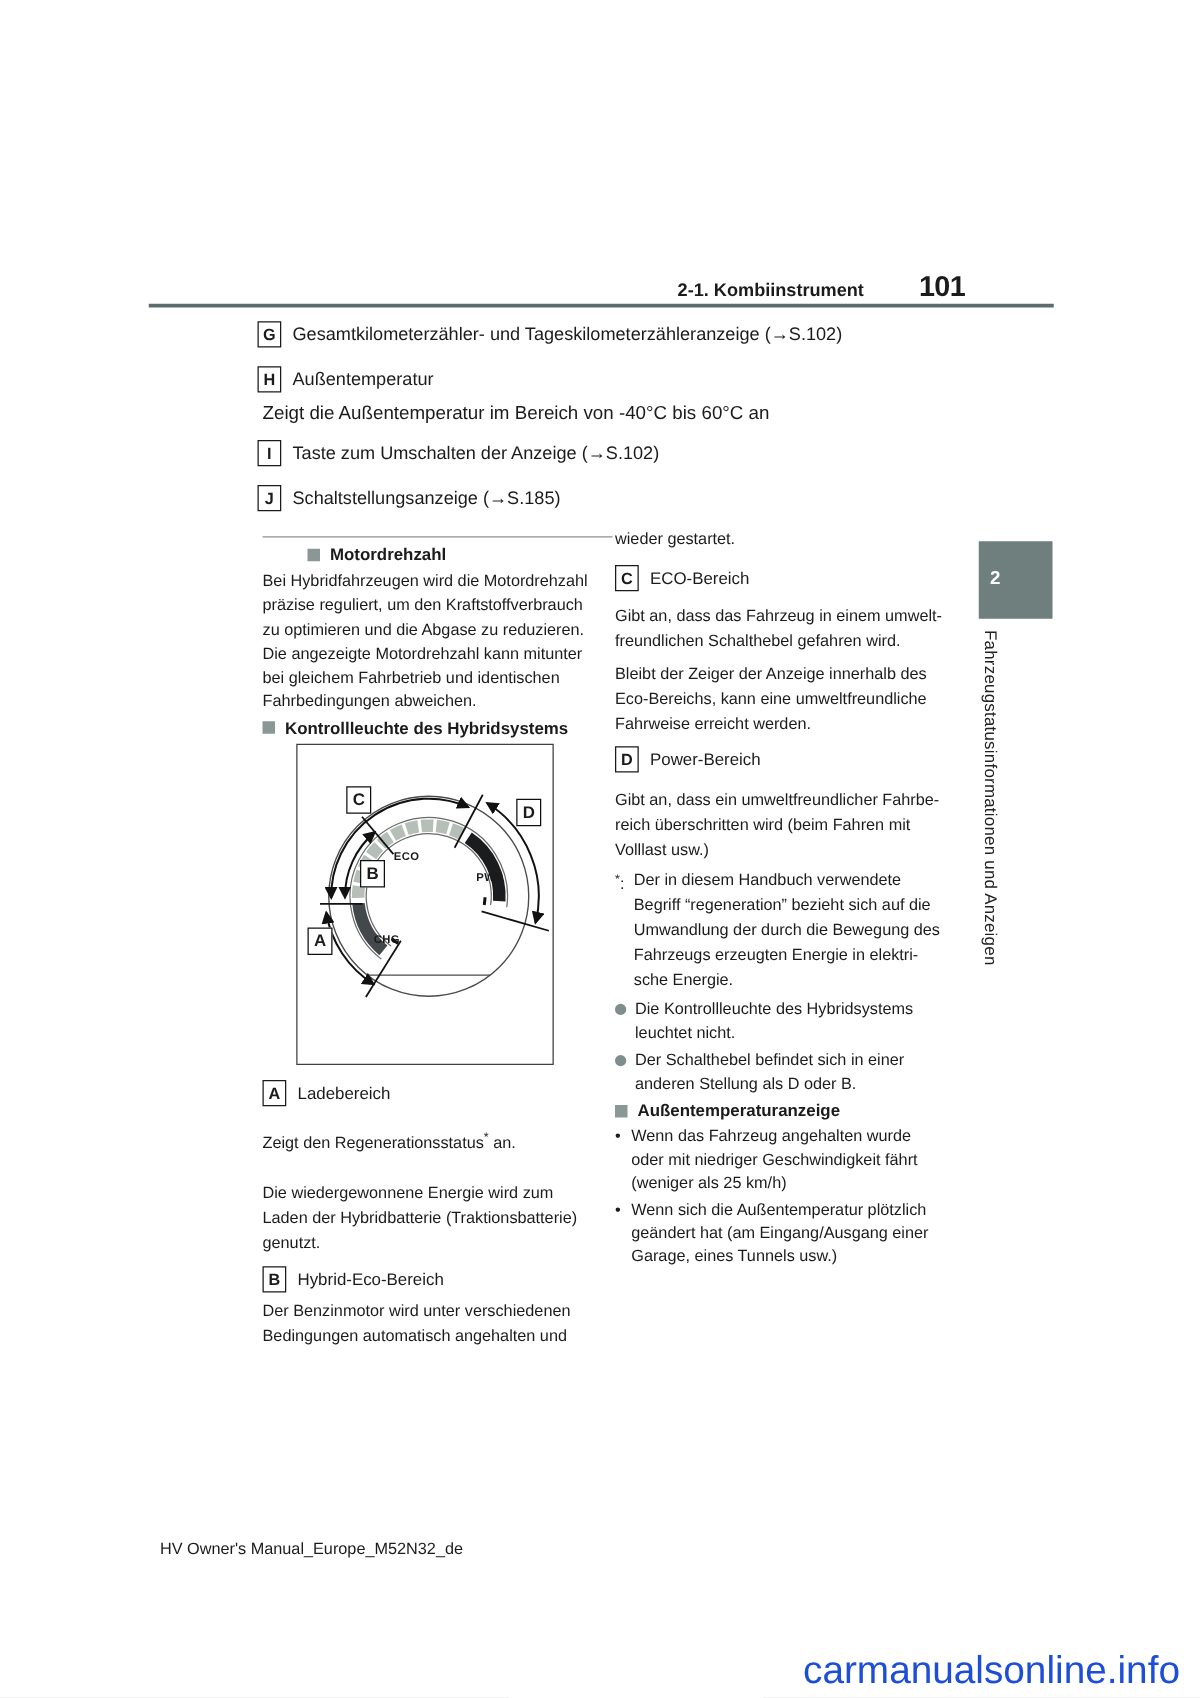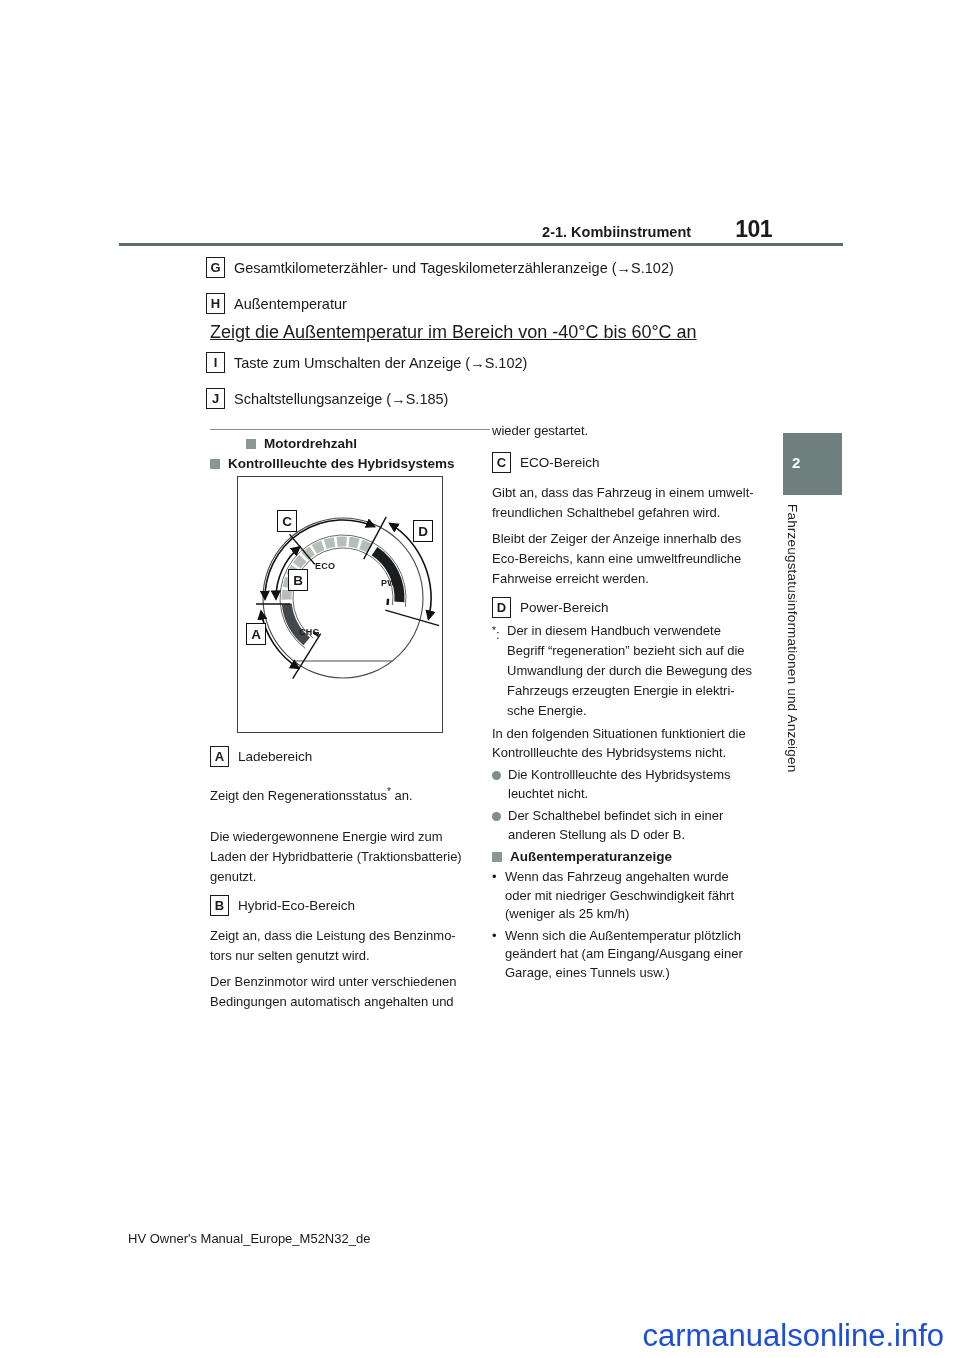--- a/index.html
+++ b/index.html
@@ -9,21 +9,21 @@
   
   .header-row{position:absolute;top:216px;left:380px;width:392px;display:flex;
               justify-content:flex-end;align-items:baseline;gap:44px;}
   .header-section{font-weight:bold;font-size:14.5px;}
   .page-num{font-weight:bold;font-size:23px;letter-spacing:-0.5px;}
   .header-rule{position:absolute;left:119px;top:243px;width:724px;height:3px;}
 
   
   .legend-row{position:absolute;left:206px;display:flex;align-items:center;}
   .legend-label{font-size:14.5px;}
-  .note{position:absolute;left:210px;top:322px;font-size:18px;text-decoration:underline;}
+  .note{position:absolute;left:210px;top:322px;font-size:15px;}
   .badge{display:inline-flex;width:17px;height:19px;border:1.6px solid #1a1a1a;background:#fff;
          align-items:center;justify-content:center;font-weight:bold;font-size:13px;
          margin-right:9px;flex:none;}
 
   
   .col{position:absolute;width:280px;font-size:13px;}
   .col-left{left:210px;top:429px;}
   .col-right{left:492px;top:421px;}
   .divider{border-top:1px solid #8f8f8f;height:0;}
   .sec-h{display:flex;align-items:center;font-weight:bold;font-size:13.5px;line-height:17px;}
@@ -90,20 +90,26 @@
     <span class="badge">J</span>
     <span class="legend-label">Schaltstellungsanzeige (→S.185)</span>
   </div>
 
   <div class="col col-left">
     <div class="divider"></div>
     <div class="sec-h mt5">
       <span class="sq" style="background:#8a9795;"></span>
       <span>Motordrehzahl</span>
     </div>
+    <p class="p mt3">Bei Hybridfahrzeugen wird die Motordrehzahl
+präzise reguliert, um den Kraftstoffverbrauch
+zu optimieren und die Abgase zu reduzieren.
+Die angezeigte Motordrehzahl kann mitunter
+bei gleichem Fahrbetrieb und identischen
+Fahrbedingungen abweichen.</p>
     <div class="sec-h mt3">
       <span class="sq" style="background:#8a9795;"></span>
       <span>Kontrollleuchte des Hybridsystems</span>
     </div>
 
     <div class="diagram">
       <svg class="gauge" viewBox="0 0 204 255">
         <defs>
           <marker id="ah" viewBox="0 0 10 10" refX="8.5" refY="5" markerWidth="6.5" markerHeight="6.5" orient="auto-start-reverse">
             <path d="M0,0 L10,5 L0,10 z" fill="#111"></path>
@@ -142,51 +148,50 @@
       <span>Ladebereich</span>
     </div>
     <p class="p mt16"><span>Zeigt den Regenerationsstatus</span><sup class="star">*</sup><span> an.</span></p>
     <p class="p mt7" style="line-height:20px;">Die wiedergewonnene Energie wird zum
 Laden der Hybridbatterie (Traktionsbatterie)
 genutzt.</p>
     <div class="letter-row mt9">
       <span class="badge">B</span>
       <span>Hybrid-Eco-Bereich</span>
     </div>
-    <p class="p mt10" style="line-height:20px;">Zeigt an, dass die Leistung des Benzinmo-
-tors nur selten genutzt wird.</p>
     <p class="p mt6" style="line-height:20px;">Der Benzinmotor wird unter verschiedenen
 Bedingungen automatisch angehalten und</p>
   </div>
 
   <div class="col col-right">
     <p class="p">wieder gestartet.</p>
     <div class="letter-row mt11">
       <span class="badge">C</span>
       <span>ECO-Bereich</span>
     </div>
     <p class="p mt11">Gibt an, dass das Fahrzeug in einem umwelt-
 freundlichen Schalthebel gefahren wird.</p>
     <p class="p mt6">Bleibt der Zeiger der Anzeige innerhalb des
 Eco-Bereichs, kann eine umweltfreundliche
 Fahrweise erreicht werden.</p>
     <div class="letter-row mt8">
       <span class="badge">D</span>
       <span>Power-Bereich</span>
     </div>
+    <p class="p mt13">Gibt an, dass ein umweltfreundlicher Fahrbe-
+reich überschritten wird (beim Fahren mit
+Volllast usw.)</p>
     <div class="fn mt4">
       <span class="fn-mark"><sup>*</sup><span>:</span></span>
       <span class="btext">Der in diesem Handbuch verwendete
 Begriff “regeneration” bezieht sich auf die
 Umwandlung der durch die Bewegung des
 Fahrzeugs erzeugten Energie in elektri-
 sche Energie.</span>
     </div>
-    <p class="p mt4" style="line-height:18.5px;">In den folgenden Situationen funktioniert die
-Kontrollleuchte des Hybridsystems nicht.</p>
     <div class="bullet mt4">
       <span class="dot" style="background:#7e8e8c;"></span>
       <span class="btext">Die Kontrollleuchte des Hybridsystems
 leuchtet nicht.</span>
     </div>
     <div class="bullet mt4">
       <span class="dot" style="background:#7e8e8c;"></span>
       <span class="btext">Der Schalthebel befindet sich in einer
 anderen Stellung als D oder B.</span>
     </div>

